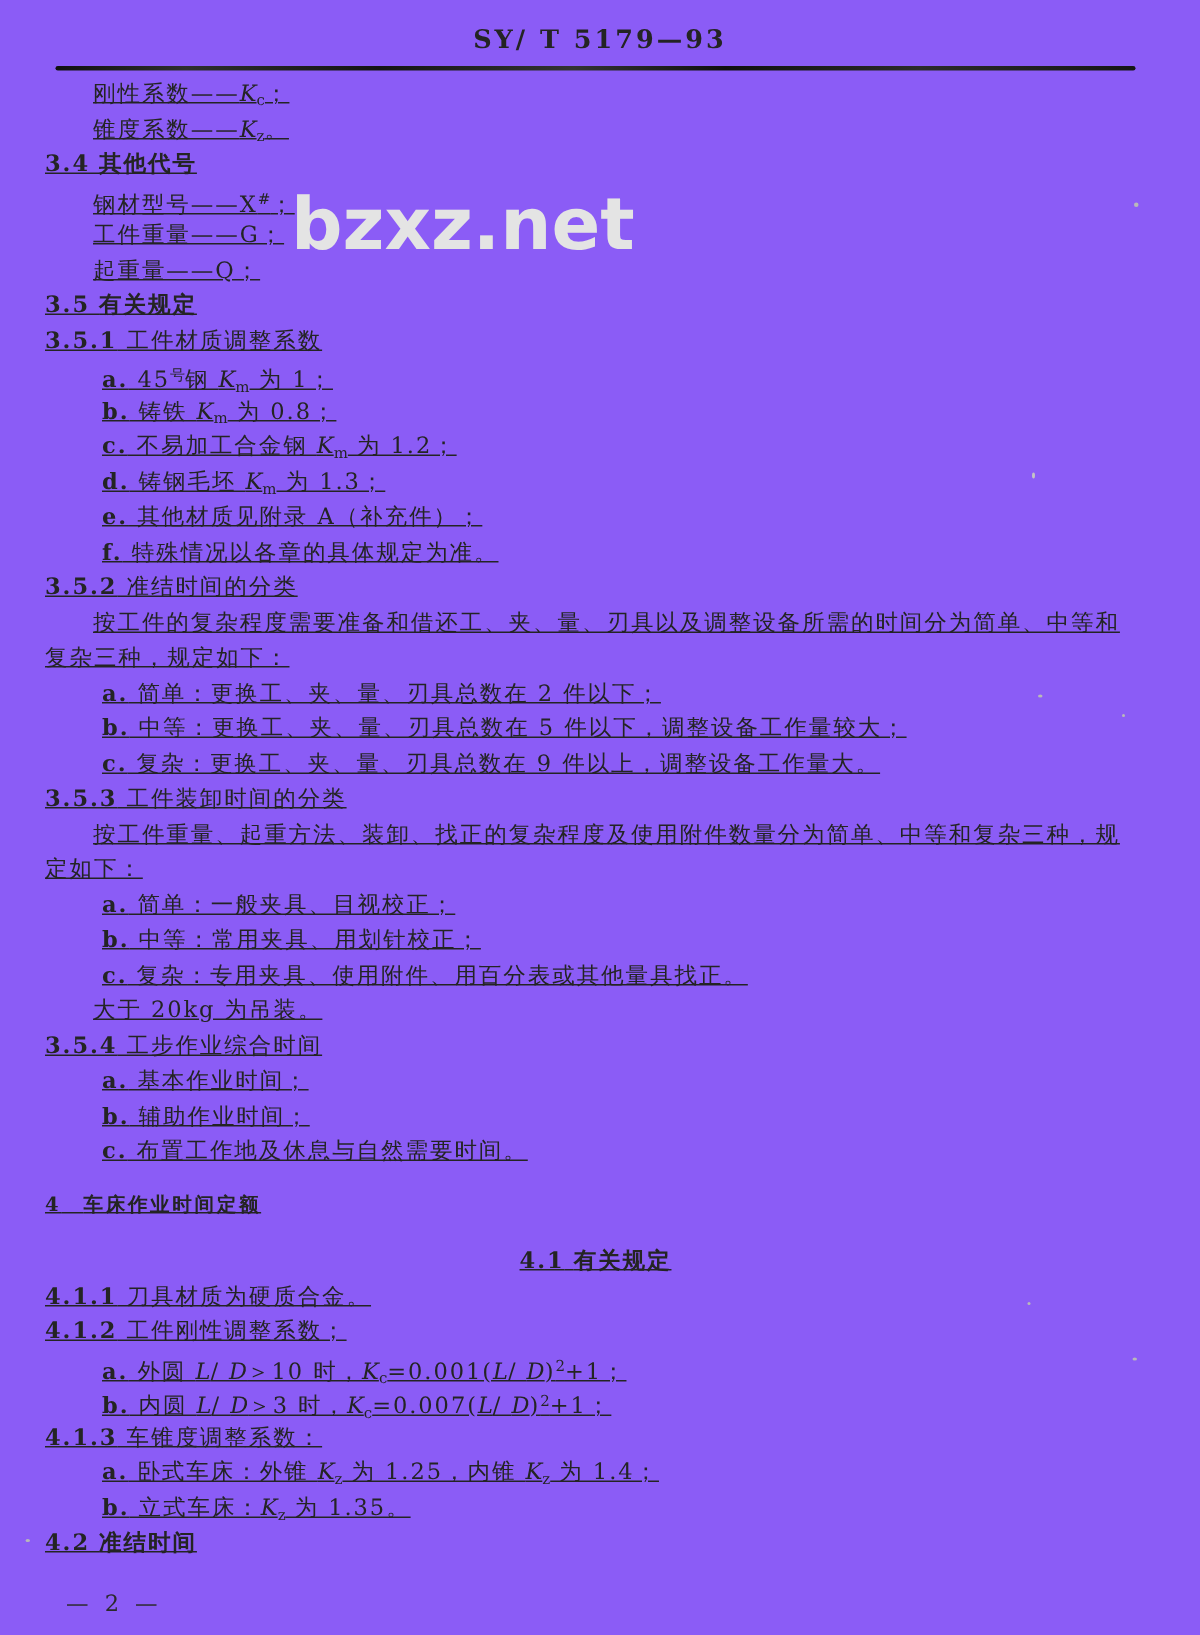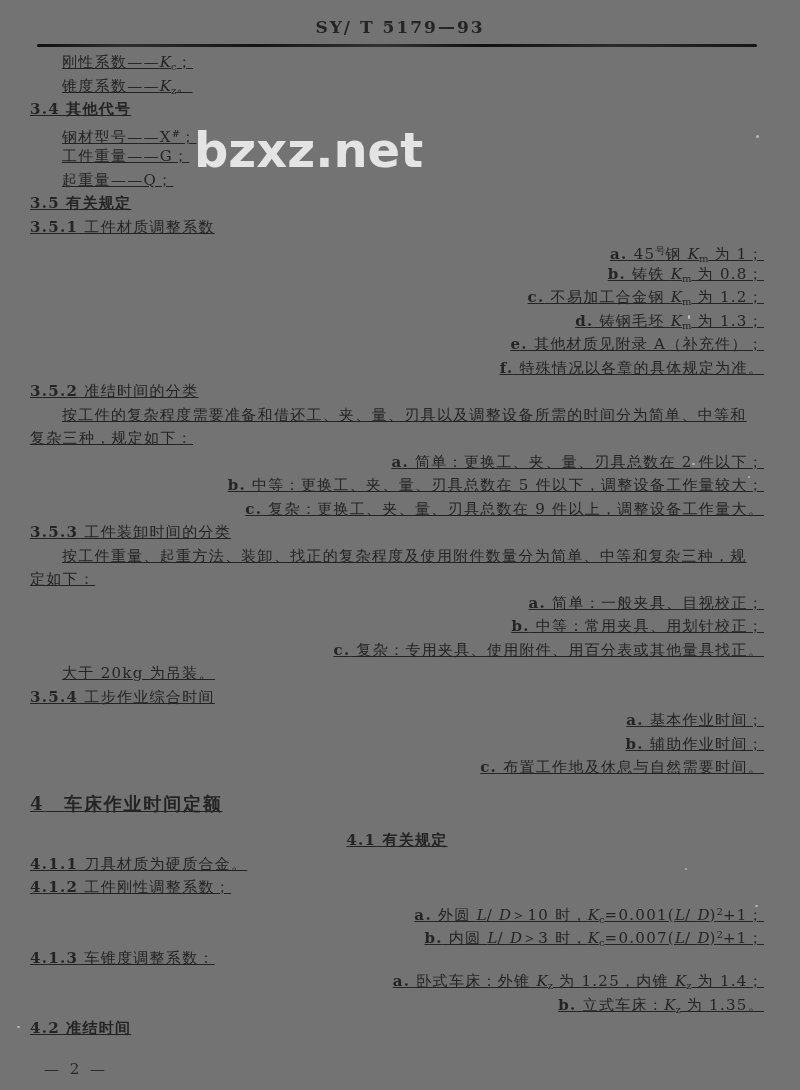--- a/index.html
+++ b/index.html
@@ -1,20 +1,20 @@
 <!DOCTYPE html>
 <html><head>
 <meta charset="utf-8">
 <style>
   html,body{margin:0;padding:0;background:#888;}
   .page{
     position:relative;
     width:800px;height:1090px;
     margin:0 auto;
-    background:#737373;
+    background:#8b5cf6;
     overflow:hidden;
     font-family:"DejaVu Serif","Liberation Serif",serif;
     color:#242424;
   }
   .header-title{
     position:absolute;top:17px;left:0;width:100%;
     text-align:center;
     font-size:17px;font-weight:700;letter-spacing:2px;
   }
   .header-rule{
@@ -32,22 +32,22 @@
   .doc-body{
     position:absolute;top:52px;left:30px;right:36px;
   }
   .line{
     height:23.5px;line-height:21px;
     font-size:15px;letter-spacing:1.3px;
     white-space:nowrap;
     text-decoration:underline;
   }
   .ind1{padding-left:32px;}
-  .ind2{padding-left:38px;text-align:right;}
-  .chapter{font-size:18px;letter-spacing:1.8px;}
+  .ind2{padding-left:38px;}
+  .chapter{font-size:13px;letter-spacing:1.8px;}
   .gap12{margin-top:12px;}
   .gap14{margin-top:14px;text-align:center;}
   .b{font-weight:700;}
   .it{font-style:italic;letter-spacing:0;}
   .line sub{font-size:10px;vertical-align:-3px;letter-spacing:0;}
   .line sup{font-size:10px;vertical-align:5px;letter-spacing:0;}
   .page-number{
     position:absolute;left:44px;top:1060px;
     font-size:15px;letter-spacing:3px;color:#2a2a2a;
   }

